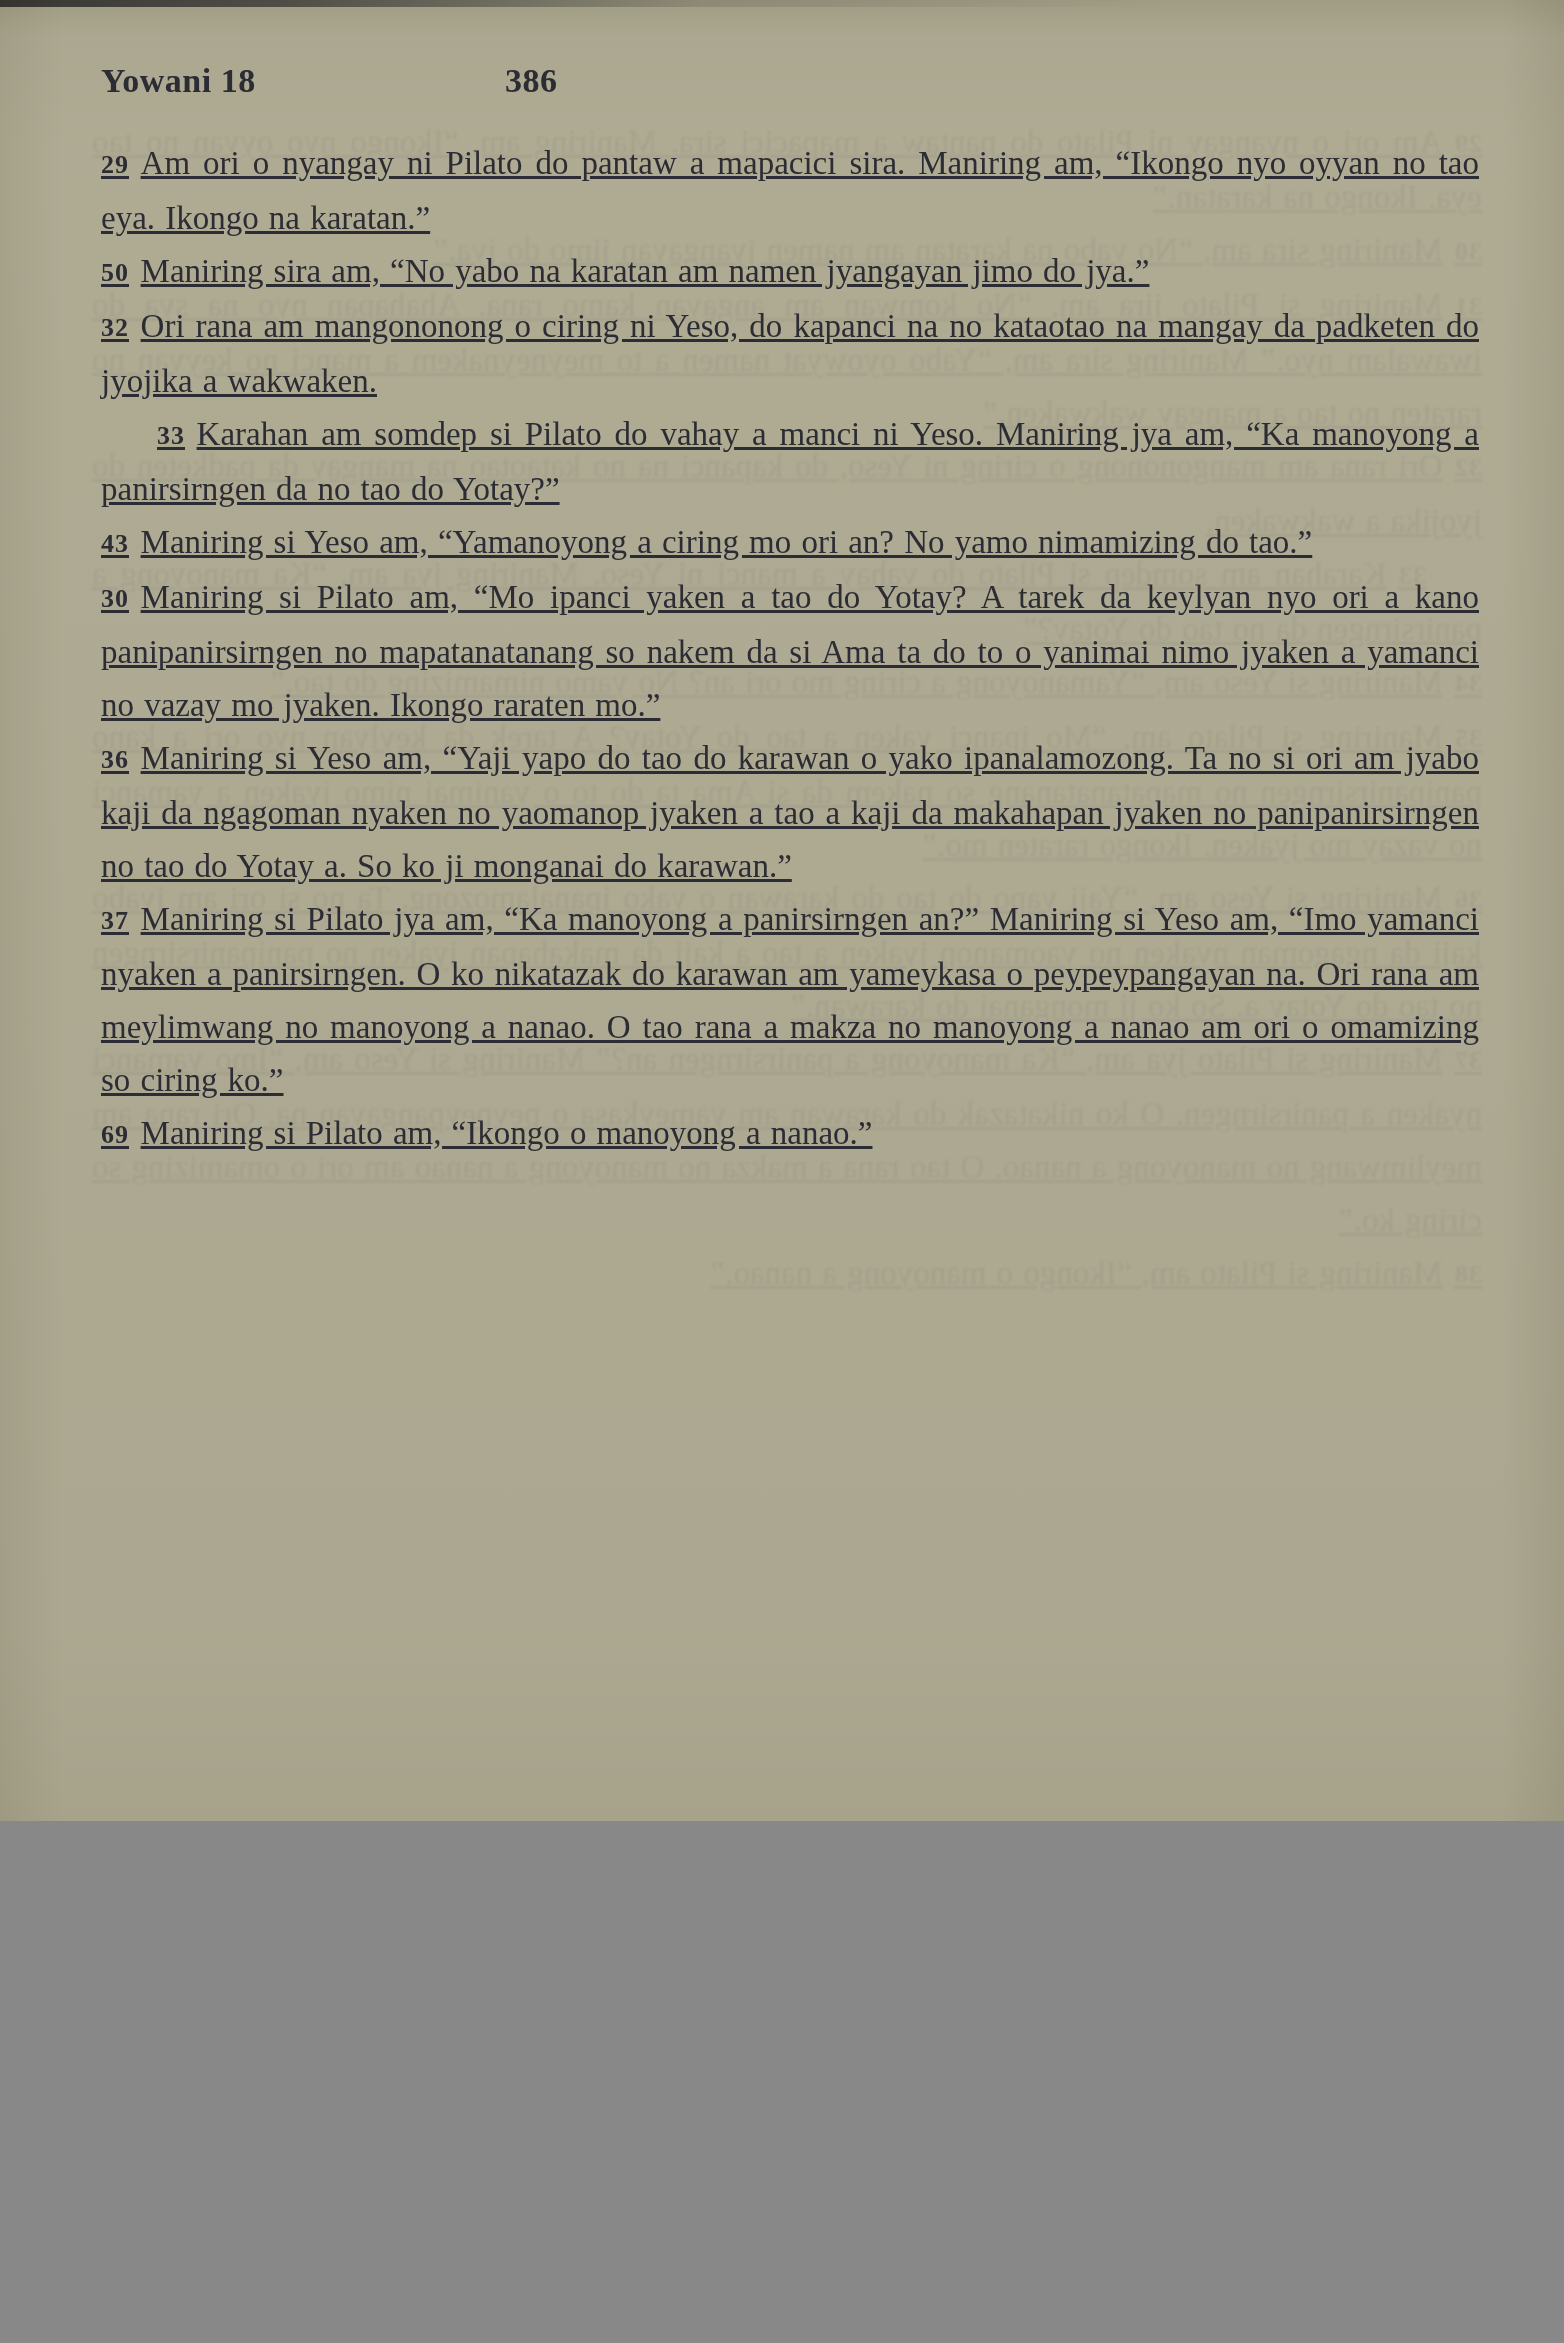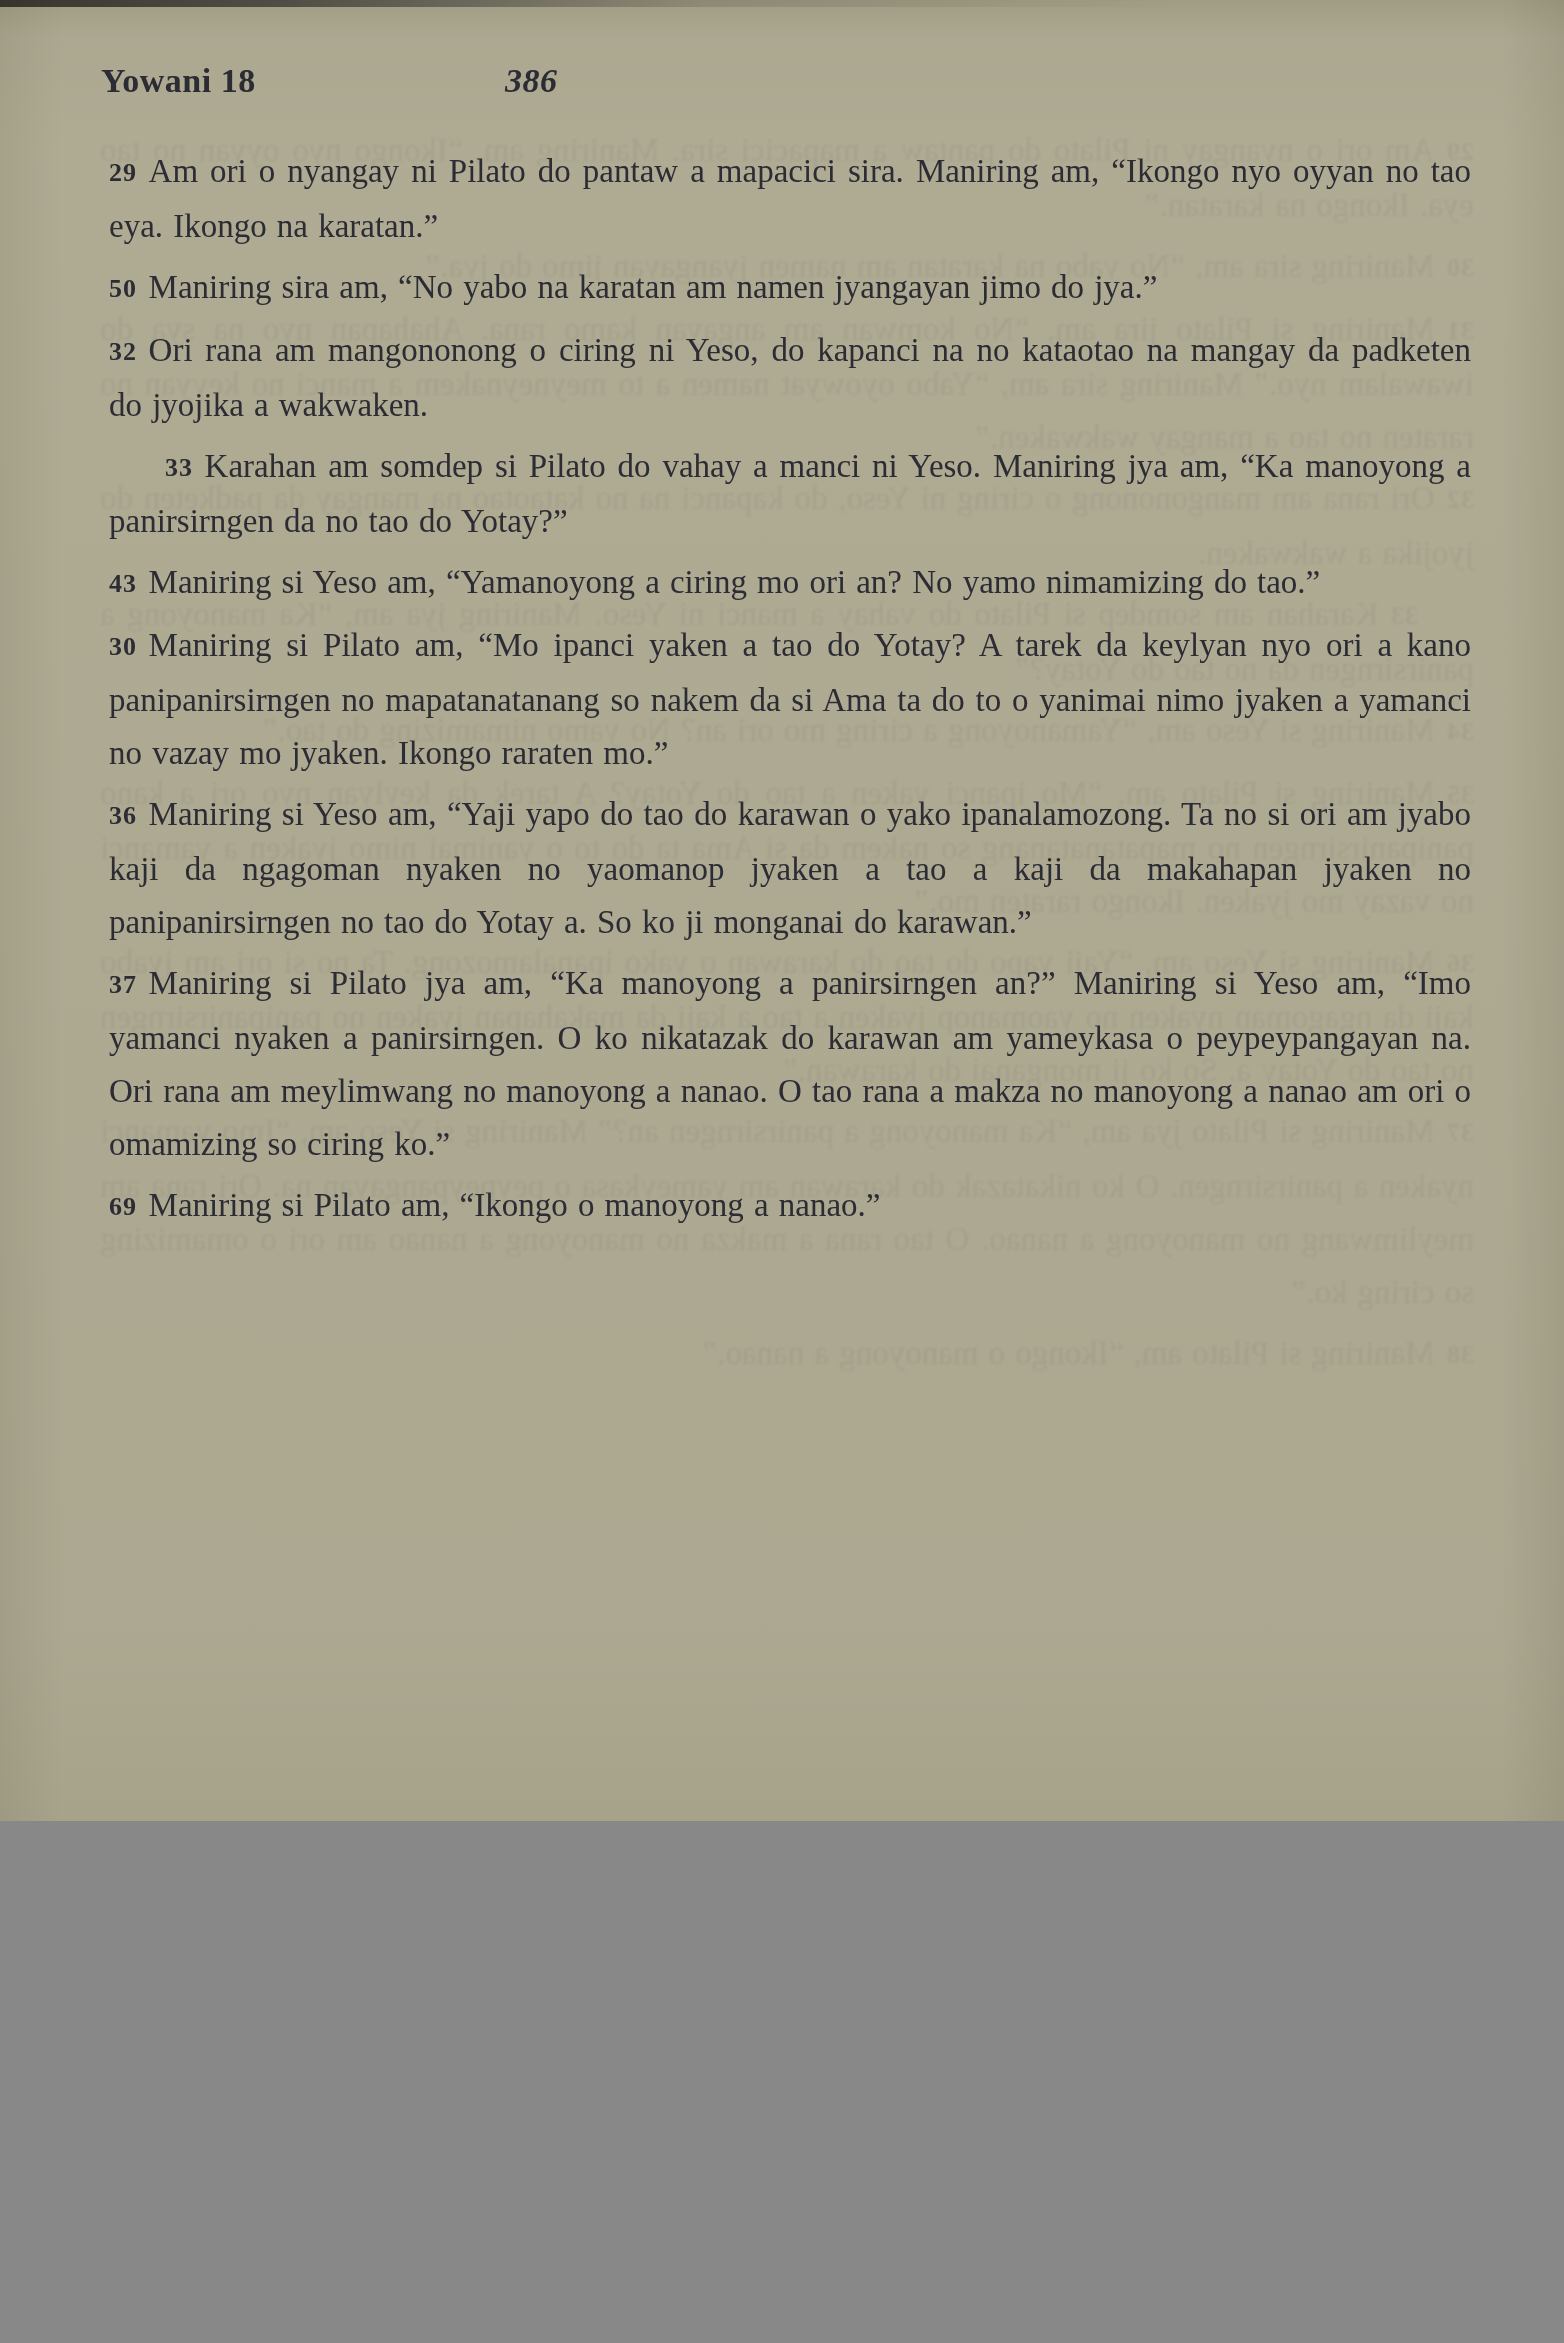--- a/index.html
+++ b/index.html
@@ -43,36 +43,36 @@
   }
   .book-ref {
     position: absolute;
     left: 0;
     top: 0;
   }
   .page-number {
     position: absolute;
     left: 404px;
     top: 0;
-    font-style: italic;
   }
 
   .body-text {
     position: absolute;
     top: 137px;
     left: 101px;
     width: 1378px;
     font-size: 33px;
     line-height: 53px;
     text-align: justify;
     word-spacing: 1.9px;
   }
   .verse {
-    margin: 8px;
+    margin: 0;
     padding: 0;
+    text-decoration: underline;
   }
   .verse.indent {
     text-indent: 56px;
   }
   .vnum {
     font-weight: bold;
     font-size: 26px;
     letter-spacing: 1px;
     margin-right: 11.6px;
     position: relative;

